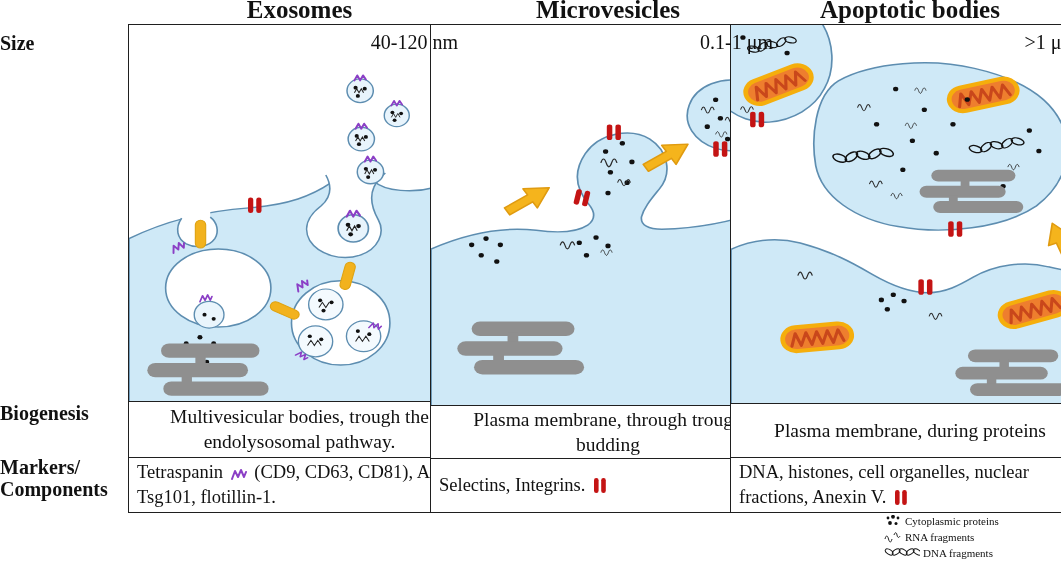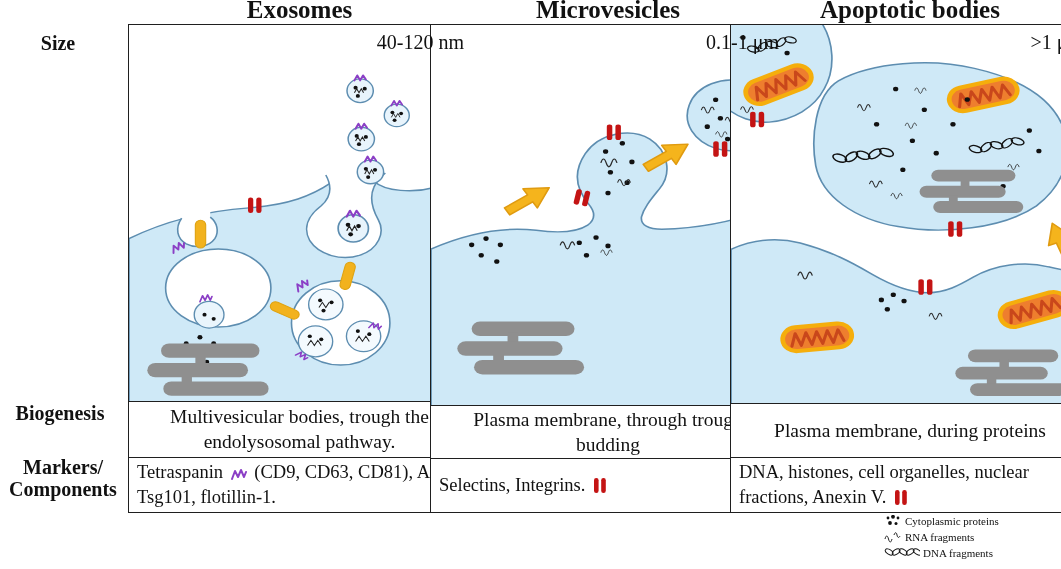--- a/index.html
+++ b/index.html
@@ -1,32 +1,32 @@
 <!DOCTYPE html>
 <html><head>
 <meta charset="utf-8">
 <style>
   html,body{margin:0;padding:0;background:#fff;}
   .fig{position:relative;width:1061px;height:569px;background:#fff;overflow:hidden;
        font-family:"Liberation Serif","DejaVu Serif",serif;color:#111;}
-  .rowlbl{position:absolute;text-align:center;font-weight:bold;font-size:20px;line-height:1.12;}
+  .rowlbl{position:absolute;text-align:left;font-weight:bold;font-size:20px;line-height:1.12;}
   .rowlbl.size{top:32px;left:0;width:116px;}
   .rowlbl.bio{top:402px;left:0;width:120px;}
   .rowlbl.mark{top:456px;left:0;width:126px;}
   .panel{position:absolute;top:0;height:513px;}
   .p1{left:128px;width:343px;}
   .p2{left:430px;width:356px;}
   .p3{left:730px;width:360px;}
   .ptitle{position:absolute;top:-3px;left:0;right:0;text-align:center;
           font-weight:bold;font-size:25px;line-height:1.05;}
   .pbox{position:absolute;top:24px;left:0;right:0;bottom:0;border:1.6px solid #1f1f1f;
         display:flex;flex-direction:column;background:#fff;}
   .illus{position:relative;flex:1 1 auto;overflow:hidden;}
   .illus svg{display:block;width:100%;height:100%;}
-  .sizeval{position:absolute;top:6px;right:6px;font-size:20px;z-index:3;text-align:center;}
+  .sizeval{position:absolute;top:6px;right:12px;font-size:20px;z-index:3;text-align:center;}
   .biobox{height:61px;border-top:1.6px solid #1f1f1f;display:flex;align-items:center;
           justify-content:center;text-align:center;font-size:19.5px;line-height:1.3;padding:0 8px;}
   .markbox{height:56px;border-top:1.6px solid #1f1f1f;display:flex;align-items:center;
            font-size:18.5px;line-height:1.35;padding:2px 8px;}
   .markbox .inline-icon{vertical-align:-2px;margin:0 3px;}
   .legend{position:absolute;top:513px;right:2px;width:175px;font-size:11px;line-height:1;}
   .legrow{display:flex;align-items:center;height:16px;}
   .legrow svg{flex:0 0 auto;margin-right:3px;}
   .hidden-defs{position:absolute;width:0;height:0;}
 </style>

